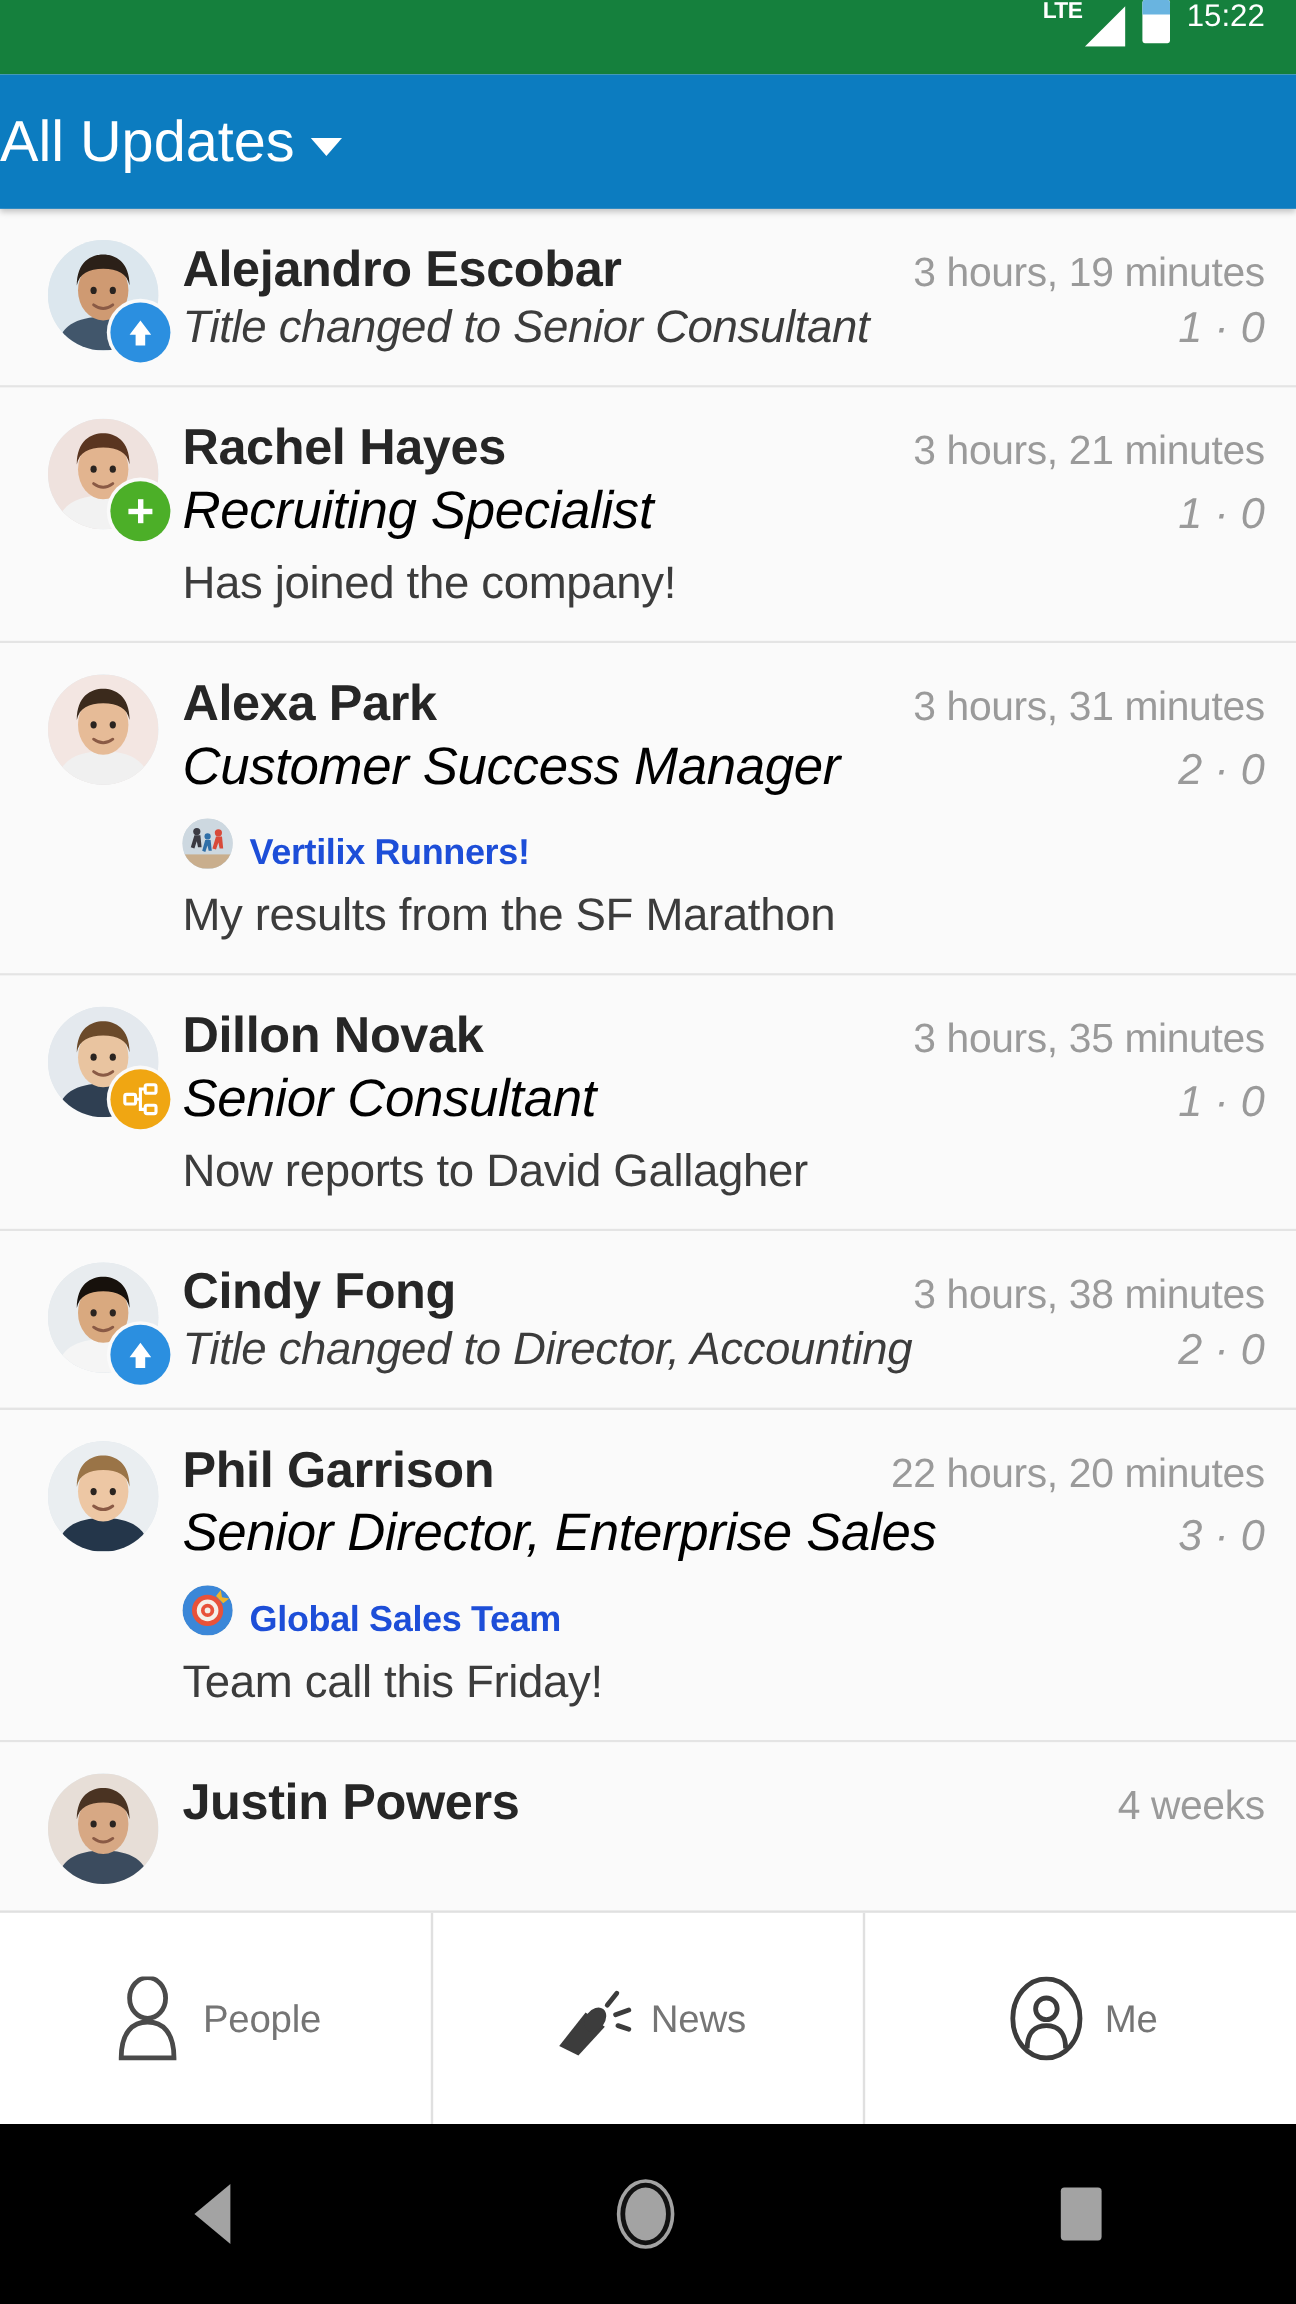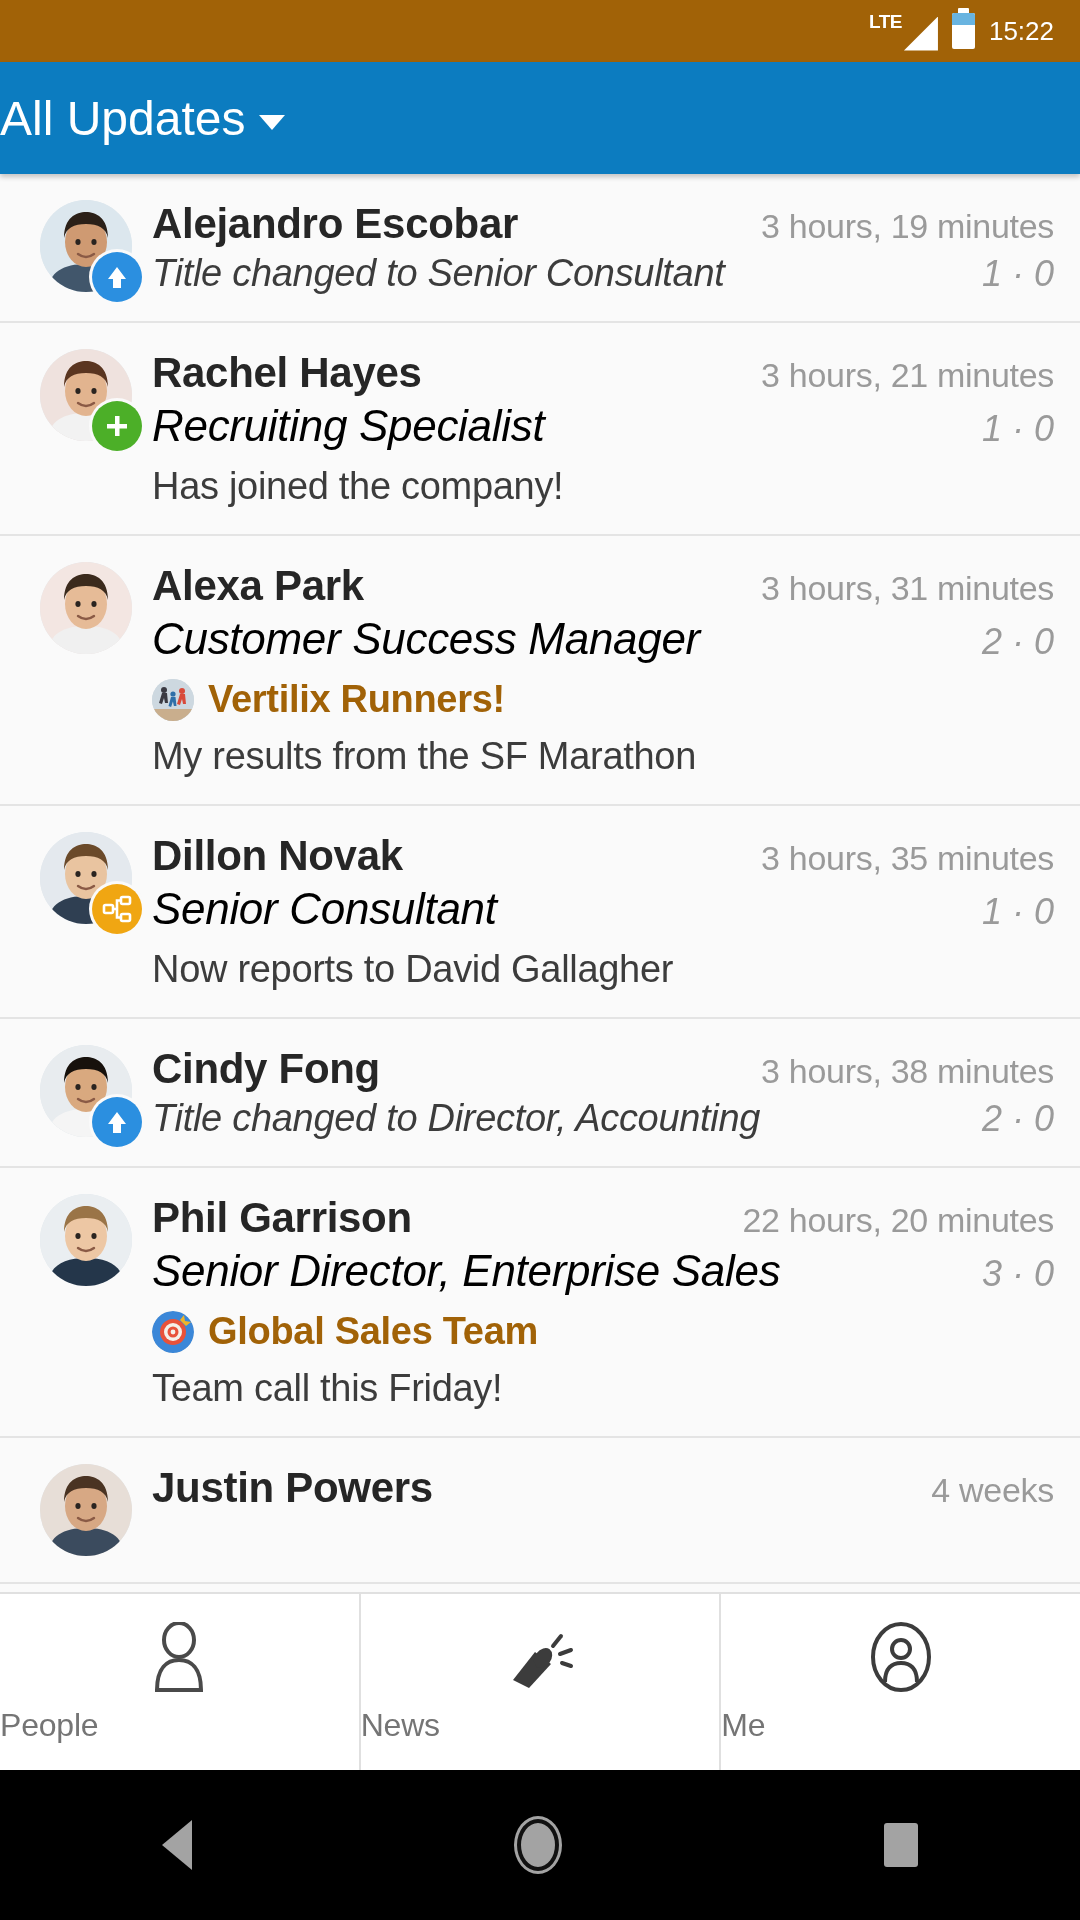--- a/index.html
+++ b/index.html
@@ -6,22 +6,22 @@
   html, body {
     width:1080px; height:1920px;
     font-family:"Liberation Sans", sans-serif;
     background:#ffffff;
     overflow:hidden;
   }
   #app { position:relative; width:1080px; height:1920px; background:#fafafa; }
 
   
   .statusbar{
-    height:62px; background:#a16207;
-    display:flex; align-items:center; justify-content:flex-end;
+    height:62px; background:#15803d;
+    display:flex; align-items:flex-start; justify-content:flex-end;
     padding-right:26px; gap:14px;
   }
   .sb-lte{ display:flex; align-items:flex-end; gap:2px; }
   .sb-lte .lte-txt{
     color:#fff; font-size:19px; font-weight:bold; line-height:1;
     margin-bottom:20px; letter-spacing:-0.5px;
   }
   .sb-signal{
     width:34px; height:34px;
     background:#fff;
@@ -99,32 +99,32 @@
   }
   .message.with-gap{ margin-top:14px; }
   .group-line{
     display:flex; align-items:center; gap:14px; margin-top:14px;
   }
   .group-icon{
     width:42px;height:42px;border-radius:50%; overflow:hidden; flex:0 0 42px;
     background:#cfd8de;
   }
   .group-icon svg{ display:block; width:42px;height:42px;}
-  .group-name{ font-size:38px; font-weight:bold; color:#a16207; letter-spacing:-0.3px;}
+  .group-name{ font-size:30px; font-weight:bold; color:#1d4ed8; letter-spacing:-0.3px;margin-top:16px;}
 
   
   .bottomnav{
     position:absolute; left:0; right:0; bottom:150px; height:178px;
     background:#ffffff; display:flex;
     border-top:2px solid #e0e0e0;
     z-index:10;
   }
   .navitem{
-    flex:1 1 0; display:flex; flex-direction:column;
-    justify-content:center; gap:14px;
+    flex:1 1 0; display:flex; flex-direction:row;
+    align-items:center; justify-content:center; gap:14px;
     border-right:2px solid #e0e0e0;
   }
   .navitem:last-child{ border-right:none; }
   .navicon{ height:72px; display:flex; align-items:center; justify-content:center;}
   .navlabel{ font-size:32px; color:#757575; letter-spacing:-0.2px;}
 
   
   .sysnav{
     position:absolute; left:0; right:0; bottom:0; height:150px;
     background:#000000; display:flex; align-items:center; justify-content:space-around;

